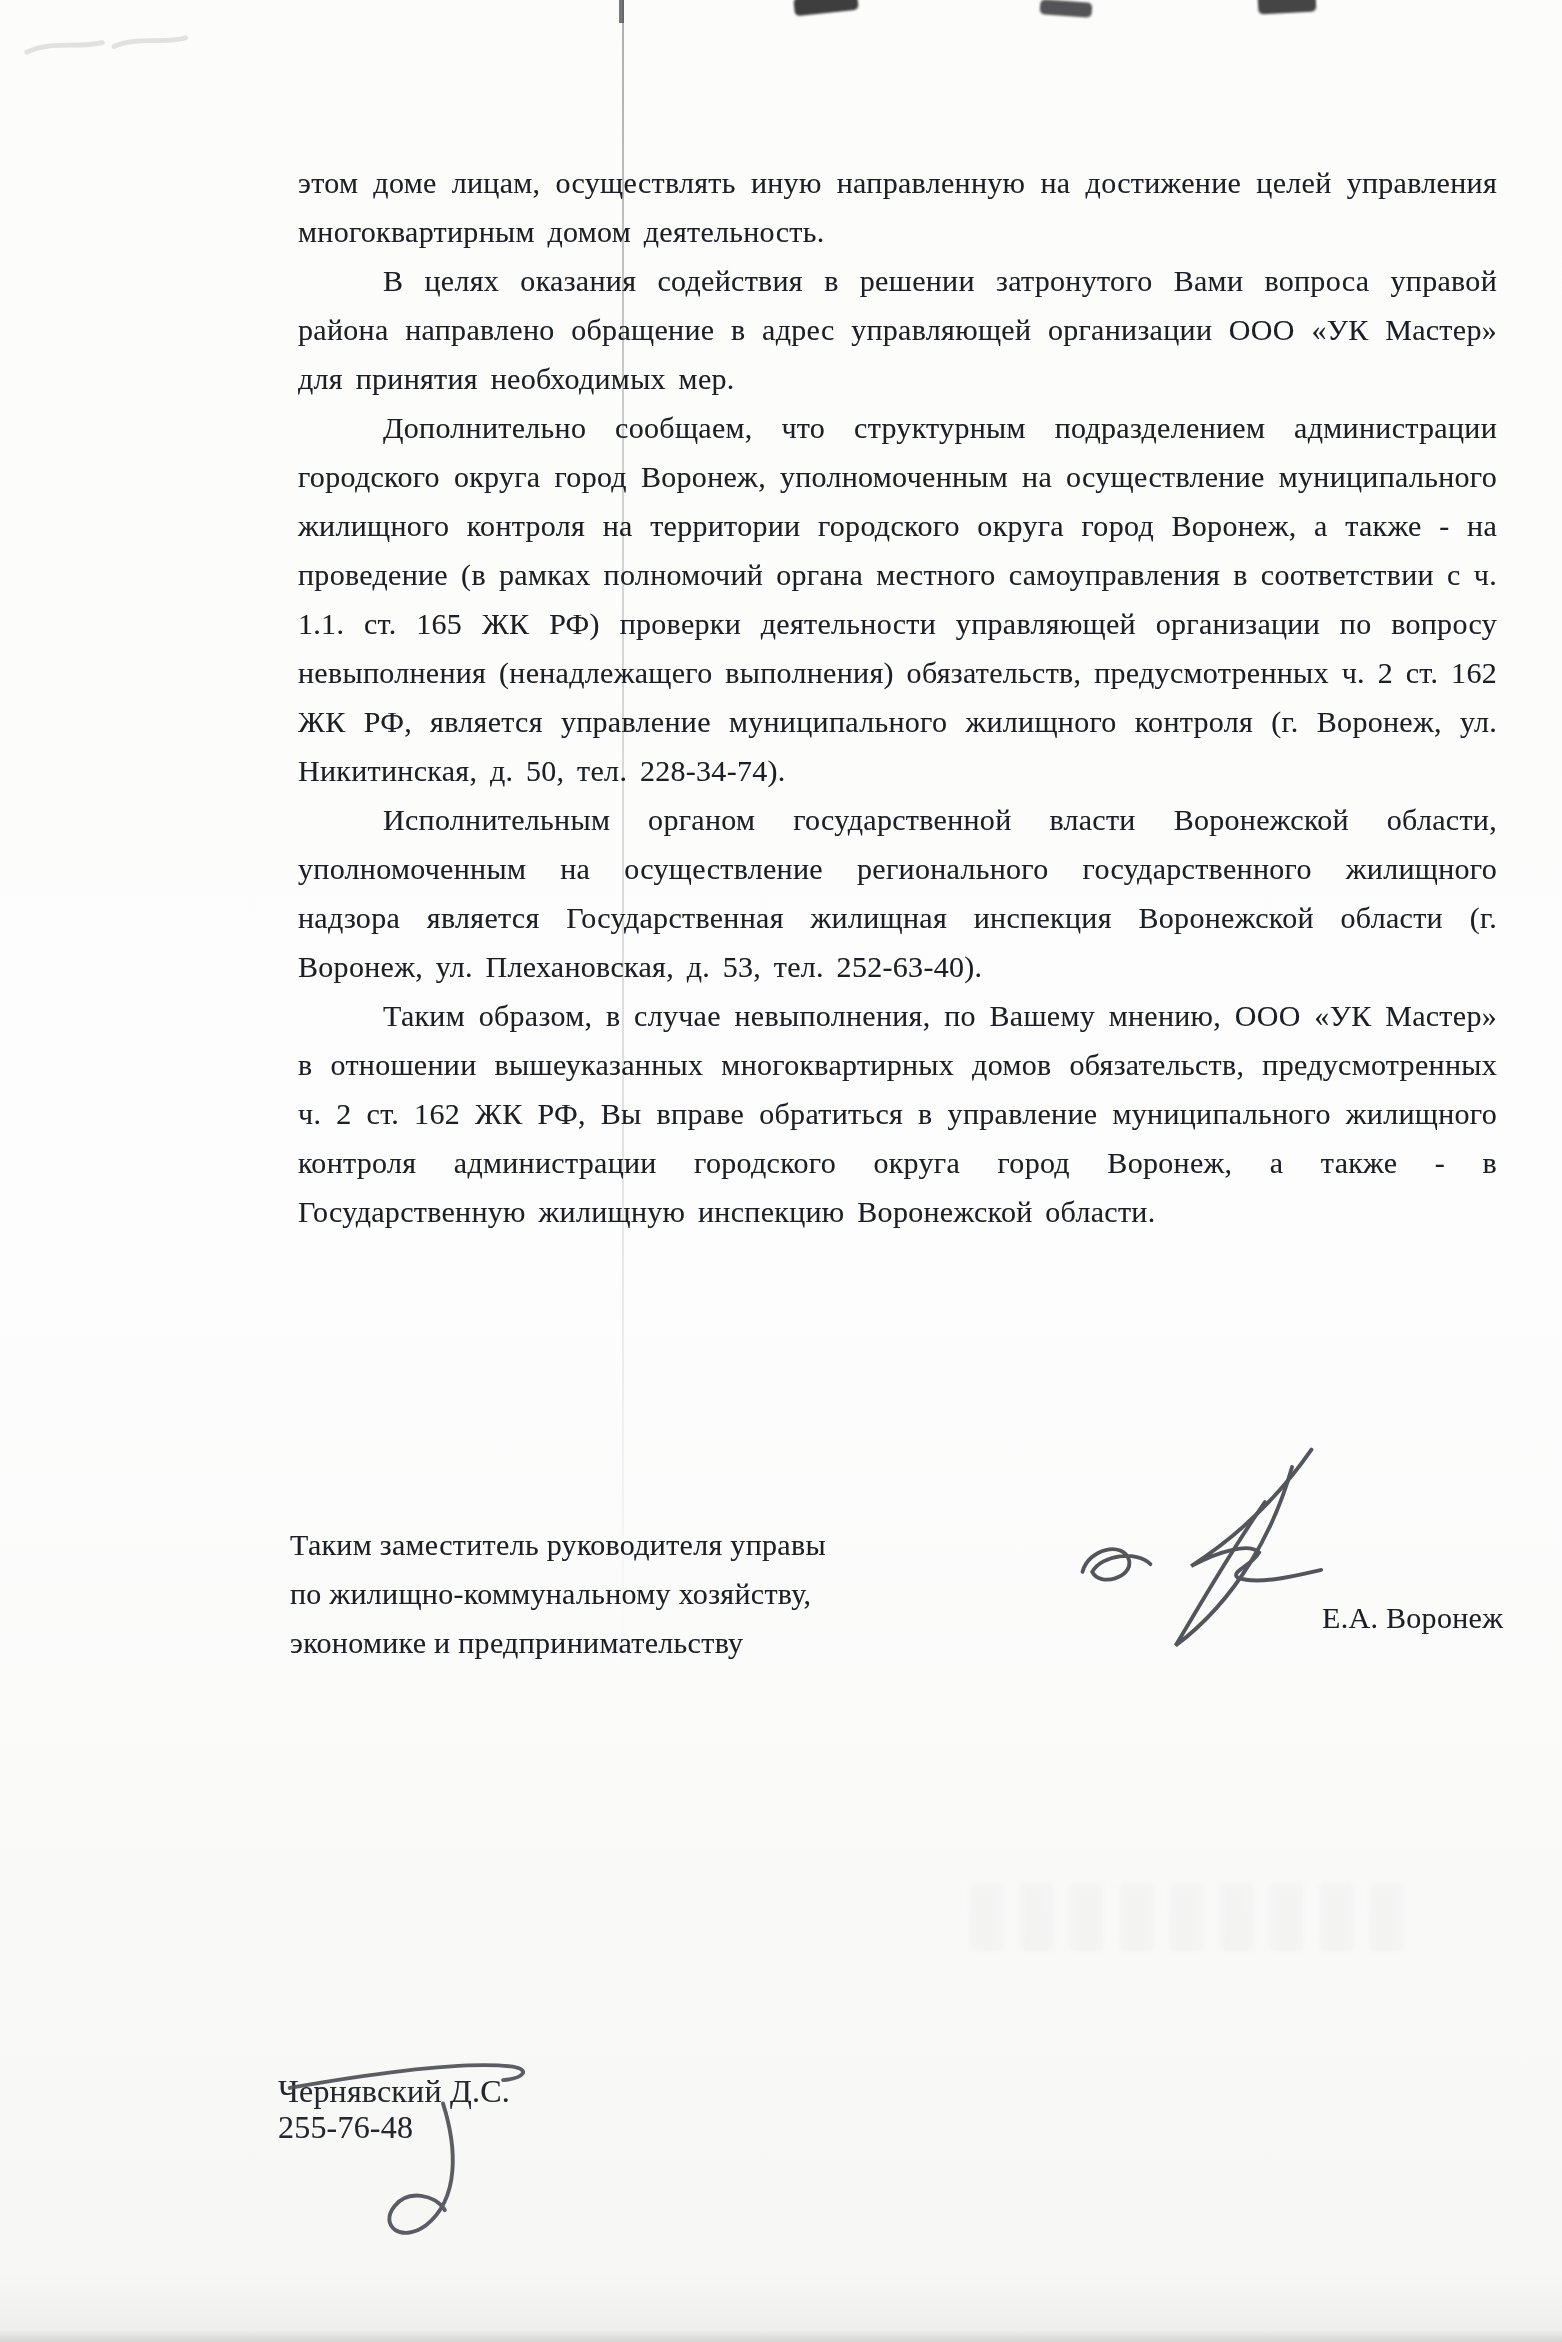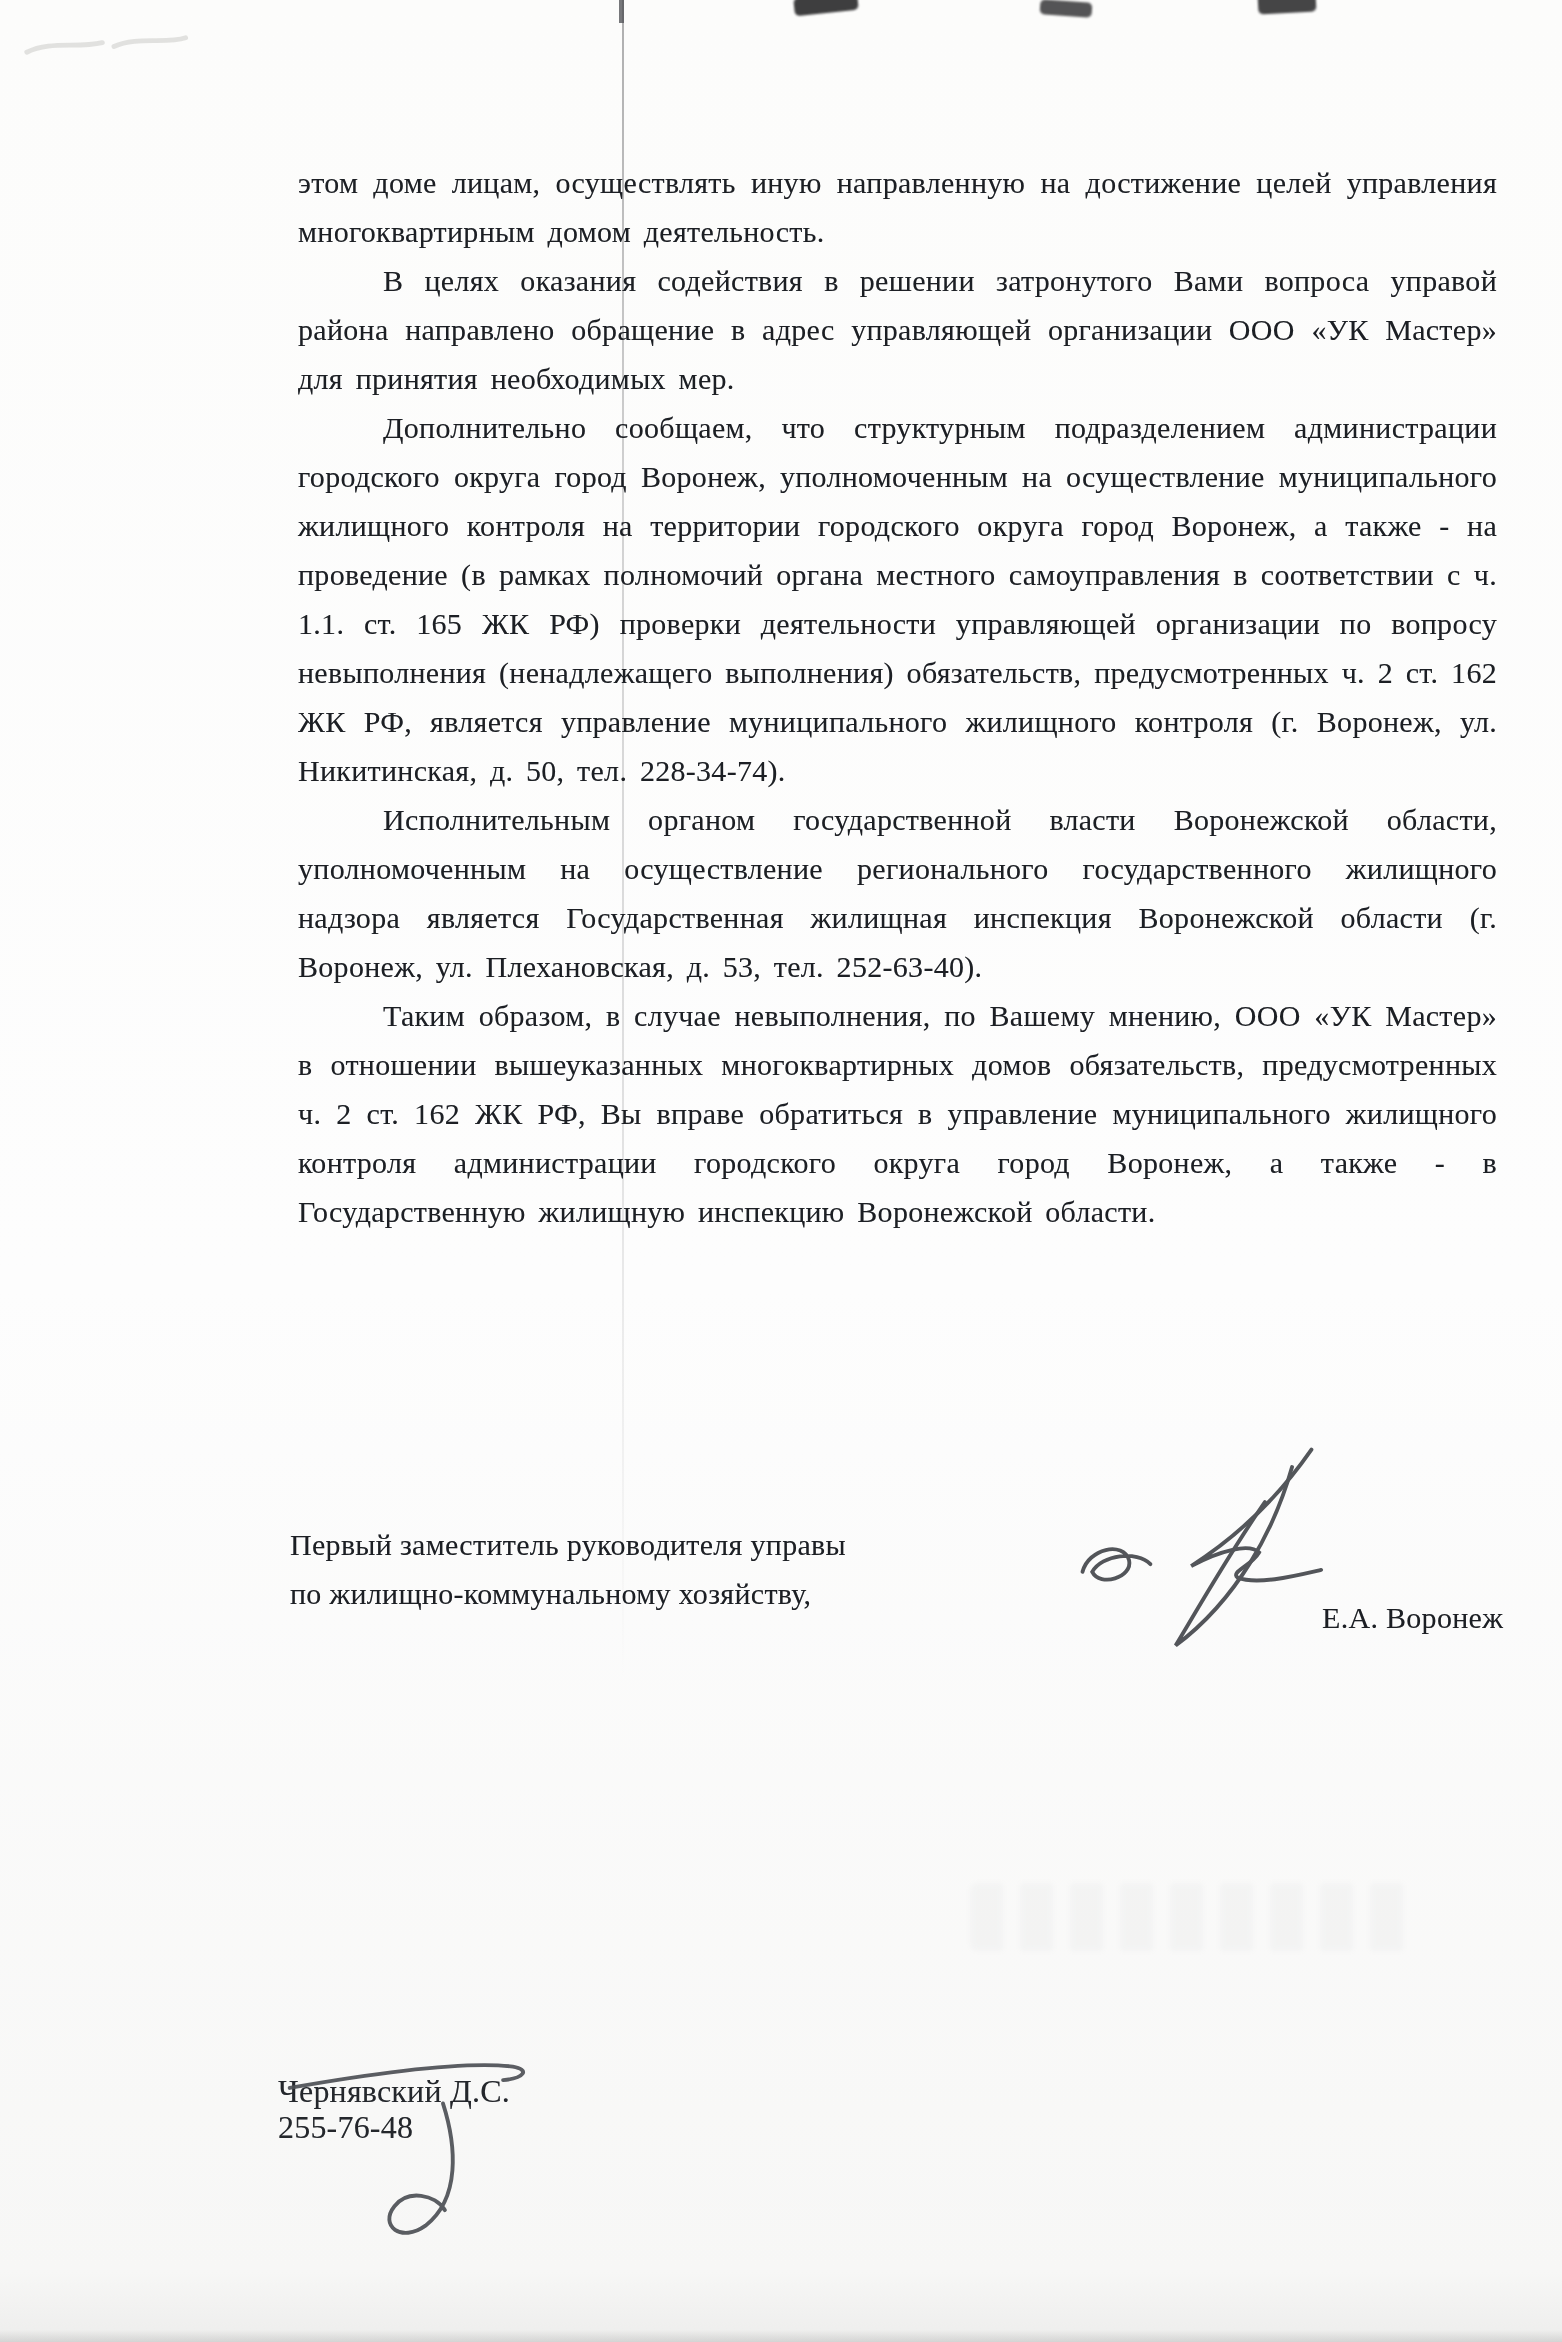--- a/index.html
+++ b/index.html
@@ -96,22 +96,23 @@
 
   <div class="body-text">
     <p class="no-indent">этом доме лицам, осуществлять иную направленную на достижение целей управления многоквартирным домом деятельность.</p>
     <p>В целях оказания содействия в решении затронутого Вами вопроса управой района направлено обращение в адрес управляющей организации ООО «УК Мастер» для принятия необходимых мер.</p>
     <p>Дополнительно сообщаем, что структурным подразделением администрации городского округа город Воронеж, уполномоченным на осуществление муниципального жилищного контроля на территории городского округа город Воронеж, а также - на проведение (в рамках полномочий органа местного самоуправления в соответствии с ч. 1.1. ст. 165 ЖК РФ) проверки деятельности управляющей организации по вопросу невыполнения (ненадлежащего выполнения) обязательств, предусмотренных ч. 2 ст. 162 ЖК РФ, является управление муниципального жилищного контроля (г. Воронеж, ул. Никитинская, д. 50, тел. 228-34-74).</p>
     <p>Исполнительным органом государственной власти Воронежской области, уполномоченным на осуществление регионального государственного жилищного надзора является Государственная жилищная инспекция Воронежской области (г. Воронеж, ул. Плехановская, д. 53, тел. 252-63-40).</p>
     <p>Таким образом, в случае невыполнения, по Вашему мнению, ООО «УК Мастер» в отношении вышеуказанных многоквартирных домов обязательств, предусмотренных ч. 2 ст. 162 ЖК РФ, Вы вправе обратиться в управление муниципального жилищного контроля администрации городского округа город Воронеж, а также - в Государственную жилищную инспекцию Воронежской области.</p>
   </div>
 
   <div class="sign-title">
-    <div>Первый заместитель руководителя управы</div>
+    <div>Таким заместитель руководителя управы</div>
     <div>по жилищно-коммунальному хозяйству,</div>
+    <div>экономике и предпринимательству</div>
   </div>
 
   <svg class="signature-ink" width="291" height="233" viewBox="0 0 300 240">
     <g stroke="#45484d" stroke-width="4" fill="none" stroke-linecap="round" opacity="0.92">
       <path d="M16 142 C22 118 58 110 64 130 C68 148 34 158 26 142 C36 124 72 120 86 134"></path>
       <path d="M252 16 C220 62 178 104 128 136 C158 120 188 112 198 122 C190 136 168 142 176 148 C196 156 236 146 262 140"></path>
       <path d="M232 34 C214 98 176 170 112 218 C136 178 168 122 204 70"></path>
     </g>
   </svg>
   <div class="signer-name">Е.А. Воронеж</div>

